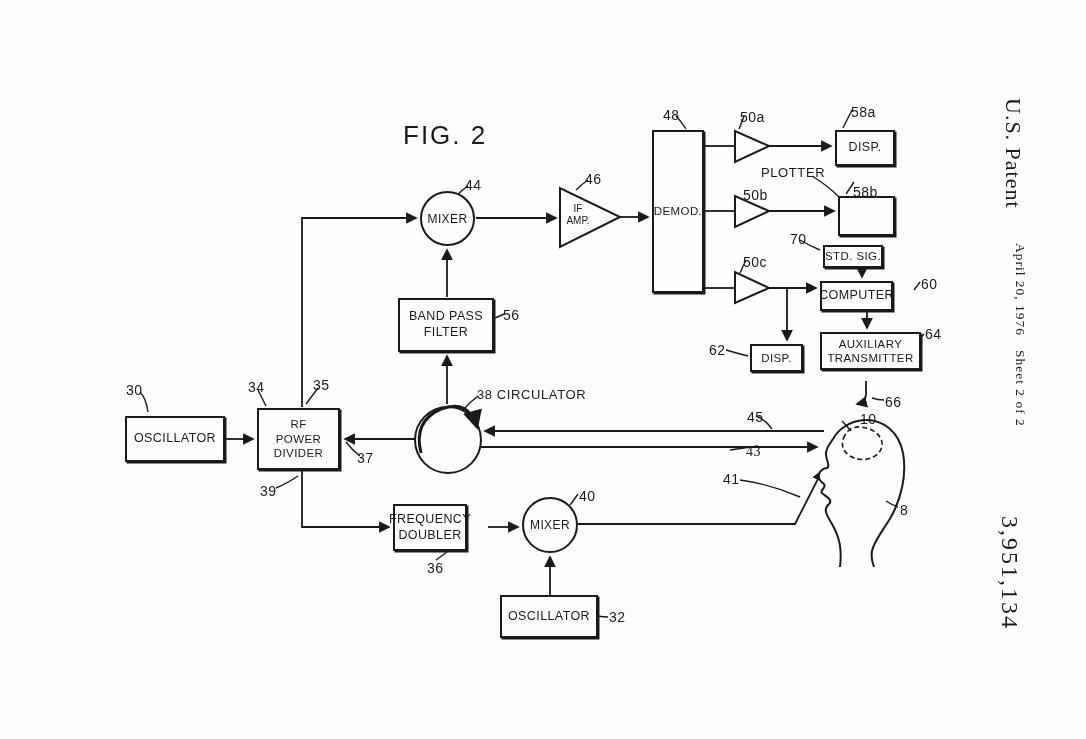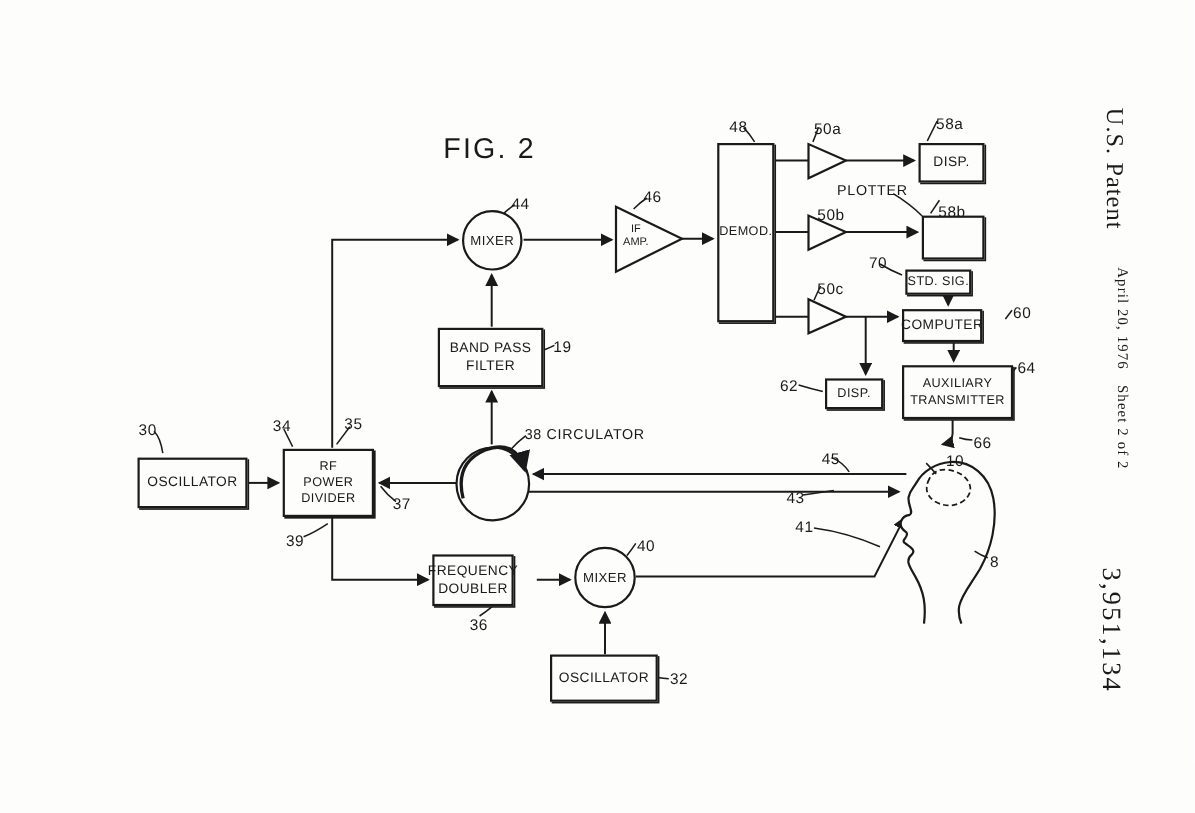--- a/index.html
+++ b/index.html
@@ -126,21 +126,21 @@
 POWER
 DIVIDER</div>
   <div class="box" style="left:398px; top:298px; width:96px; height:54px;">BAND PASS
 FILTER</div>
   <div class="box small" style="left:652px; top:130px; width:52px; height:163px;">DEMOD.</div>
   <div class="box" style="left:835px; top:130px; width:60px; height:36px;">DISP.</div>
   <div class="box" style="left:838px; top:196px; width:57px; height:40px;"></div>
   <div class="box small" style="left:823px; top:245px; width:60px; height:23px;">STD. SIG.</div>
   <div class="box" style="left:820px; top:281px; width:73px; height:30px;">COMPUTER</div>
   <div class="box small" style="left:750px; top:344px; width:53px; height:28px;">DISP.</div>
-  <div class="box small" style="left:820px; top:332px; width:101px; height:49px;">AUXILIARY
+  <div class="box small" style="left:820px; top:332px; width:101px; height:38px;">AUXILIARY
 TRANSMITTER</div>
   <div class="box" style="left:393px; top:504px; width:74px; height:47px;">FREQUENCY
 DOUBLER</div>
   <div class="box" style="left:500px; top:595px; width:98px; height:43px;">OSCILLATOR</div>
 
   <div class="circle" style="left:420px; top:191px; width:55px; height:55px;">MIXER</div>
   <div class="circle" style="left:522px; top:497px; width:56px; height:56px;">MIXER</div>
 
   <div class="amp-label" style="left:561px; top:203px; width:34px;">IF
 AMP.</div>
@@ -149,37 +149,37 @@
   <div class="lbl" style="left:761px; top:165px;">PLOTTER</div>
   <div class="lbl" style="left:477px; top:387px;">38 CIRCULATOR</div>
 
   <div class="ref" style="left:126px; top:382px;">30</div>
   <div class="ref" style="left:248px; top:379px;">34</div>
   <div class="ref" style="left:313px; top:377px;">35</div>
   <div class="ref" style="left:357px; top:450px;">37</div>
   <div class="ref" style="left:260px; top:483px;">39</div>
   <div class="ref" style="left:465px; top:177px;">44</div>
   <div class="ref" style="left:585px; top:171px;">46</div>
-  <div class="ref" style="left:503px; top:307px;">19</div>
+  <div class="ref" style="left:503px; top:307px;">56</div>
   <div class="ref" style="left:663px; top:107px;">48</div>
   <div class="ref" style="left:740px; top:109px;">50a</div>
   <div class="ref" style="left:851px; top:104px;">58a</div>
   <div class="ref" style="left:743px; top:187px;">50b</div>
   <div class="ref" style="left:853px; top:184px;">58b</div>
   <div class="ref" style="left:790px; top:231px;">70</div>
   <div class="ref" style="left:743px; top:254px;">50c</div>
   <div class="ref" style="left:921px; top:276px;">60</div>
   <div class="ref" style="left:709px; top:342px;">62</div>
   <div class="ref" style="left:925px; top:326px;">64</div>
   <div class="ref" style="left:885px; top:394px;">66</div>
   <div class="ref" style="left:427px; top:560px;">36</div>
   <div class="ref" style="left:579px; top:488px;">40</div>
   <div class="ref" style="left:609px; top:609px;">32</div>
   <div class="ref" style="left:747px; top:409px;">45</div>
-  <div class="ref" style="left:715px; top:444px;">43</div>
+  <div class="ref" style="left:746px; top:444px;font-family:Liberation Serif, serif;">43</div>
   <div class="ref" style="left:723px; top:471px;">41</div>
   <div class="ref" style="left:831px; top:411px;margin-left:29px;">10</div>
   <div class="ref" style="left:900px; top:502px;">8</div>
 
   <div class="vert" style="left:1000px; top:98px; font-size:22px; letter-spacing:1px;">U.S. Patent</div>
   <div class="vert" style="left:1012px; top:243px; font-size:13.5px; letter-spacing:1px;">April 20, 1976</div>
   <div class="vert" style="left:1012px; top:350px; font-size:13.5px; letter-spacing:1px;">Sheet 2 of 2</div>
   <div class="vert" style="left:996px; top:516px; font-size:24px; letter-spacing:2px;">3,951,134</div>
 
 </div>

